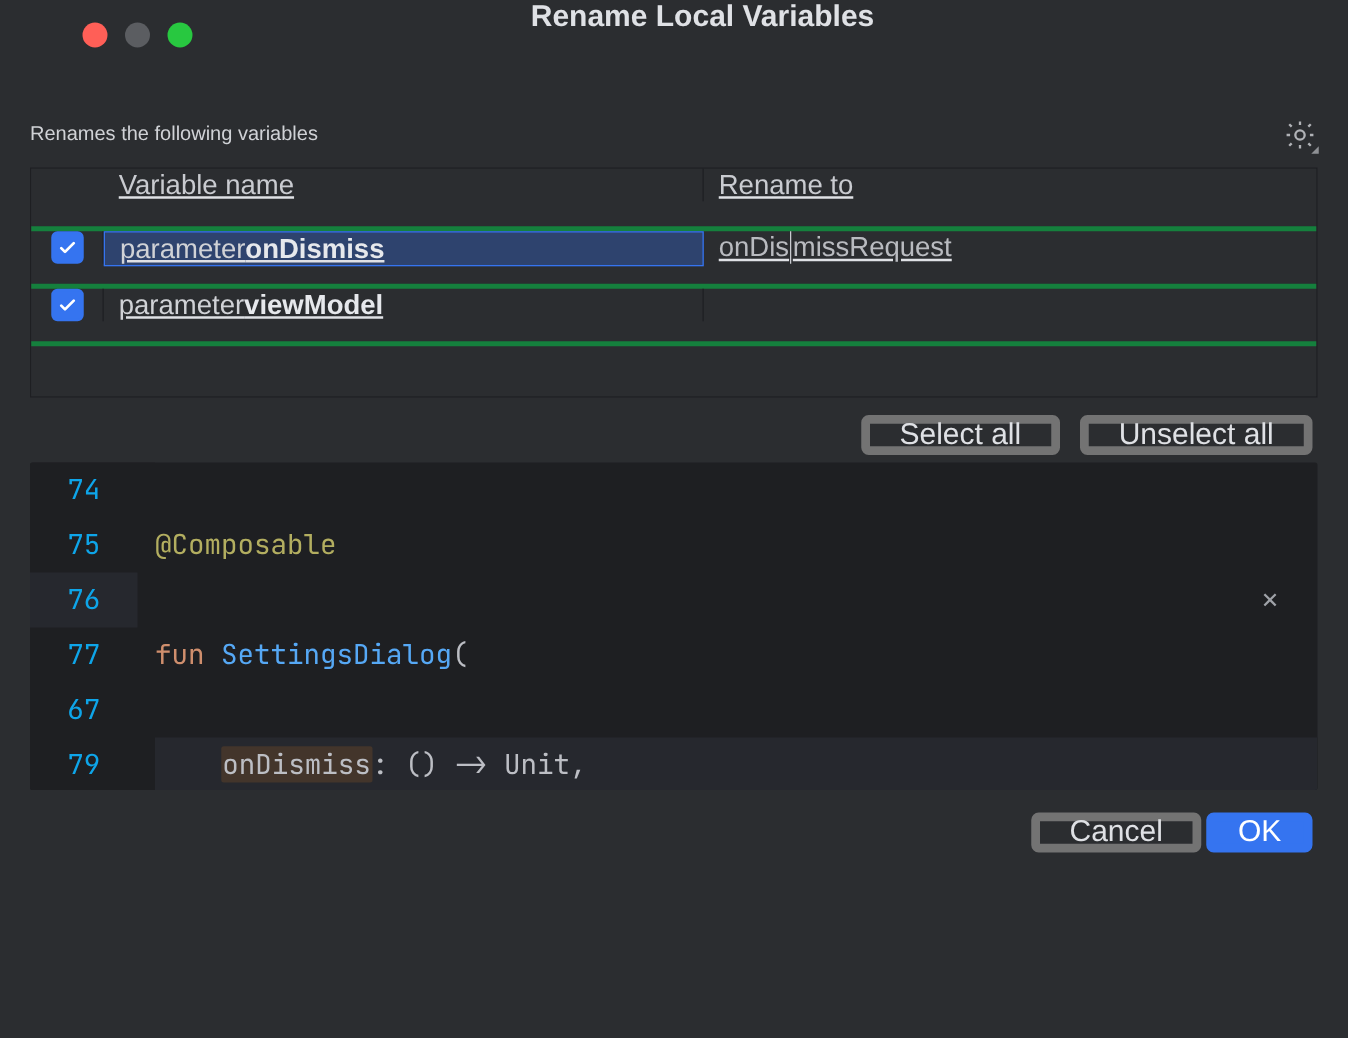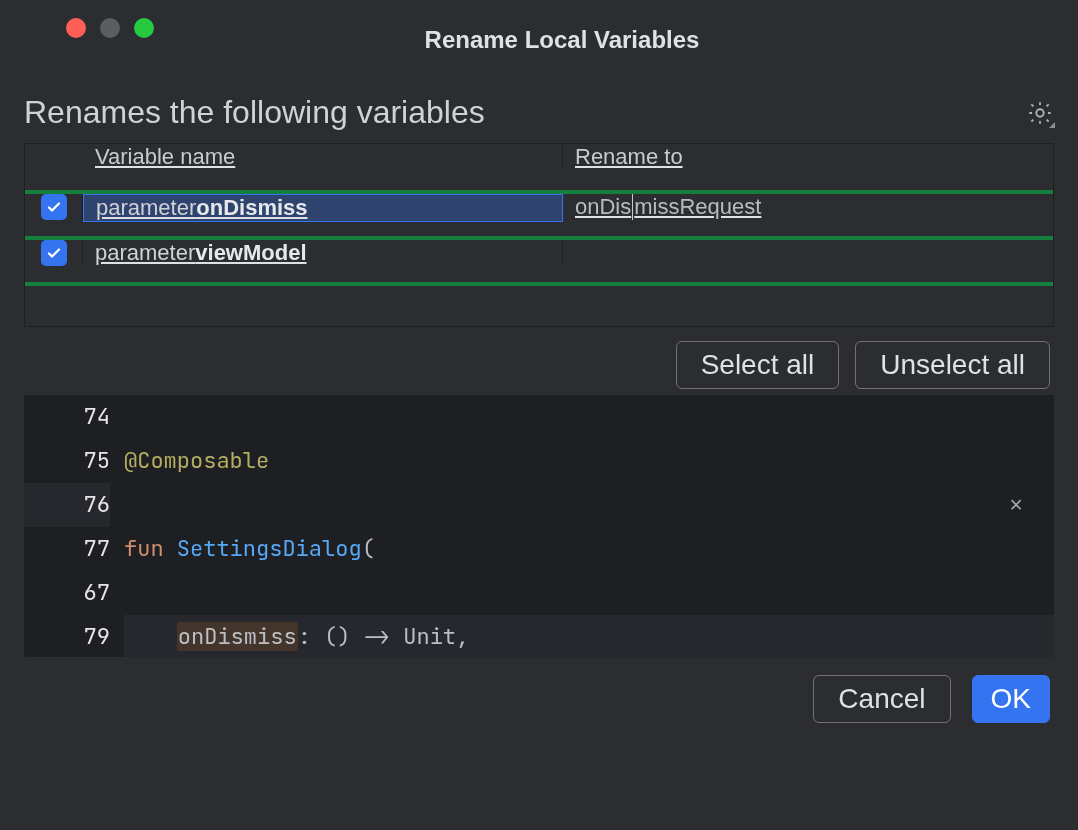--- a/index.html
+++ b/index.html
@@ -7,21 +7,21 @@
   body {
     background: #2b2d30;
     font-family: -apple-system, "Segoe UI", Arial, sans-serif;
     font-size: 22px;
     color: #dfe1e5;
     border-radius: 14px;
   }
   .titlebar {
     height: 54px;
     display: flex;
-    align-items: flex-end;
+    align-items: flex-start;
     position: relative;
     margin-left: 46px;
   }
   .traffic {
     position: absolute;
     left: 20px;
     top: 18px;
     display: flex;
     gap: 14px;
   }
@@ -38,21 +38,21 @@
   .content {
     padding: 16px 24px 0 24px;
   }
   .subhead-row {
     display: flex;
     align-items: center;
     justify-content: space-between;
     padding: 24px 0 12px 0;
   }
   .subhead {
-    font-size: 32px;
+    font-size: 16px;
     color: #d0d2d6;
   }
   .gear {
     width: 28px; height: 28px;
     color: #b0b2b6;
     cursor: pointer;
     position: relative;
   }
   .gear svg { display:block; }
   .gear::after {
@@ -115,26 +115,26 @@
 
   .select-row {
     margin-top: 14px;
     display: flex;
     justify-content: flex-end;
     gap: 16px;
     padding-right: 4px;
   }
   .btn {
     background: #2b2d30;
-    border: 1px solid #737373;
+    border: 7px solid #737373;
     border-radius: 6px;
-    height: 48px;
+    height: 32px;
     padding: 0 24px;
     color: #dfe1e5;
-    font-size: 28px;
+    font-size: 24px;
     cursor: pointer;
     display:flex;align-items:center;
   }
   .btn.primary {
     background: #3574f0; border-color:#3574f0; color:#fff;
     padding: 0 18px;
   }
 
   .filelabel {
     margin-top: 28px;
@@ -148,23 +148,23 @@
     border-radius: 2px;
     font-family: "JetBrains Mono","SF Mono",Menlo,Consolas,monospace;
     font-size: 22px;
     line-height: 44px;
     overflow: hidden;
     display:flex;
     position: relative;
   }
   .gutter {
     width: 100px;
-    text-align: right;
+    text-align: center;
     padding-right: 14px;
-    color: #e5e5e5;
+    color: #0ea5e9;
     background: #1e1f22;
   }
   .code { flex:1; overflow:hidden; white-space: pre; color:#bcbec4; position:relative;}
   .hlline { background:#26282e; }
   .mark { background:#43352b; border-radius:2px; padding:0 1px;}
   .an { color:#b3ae60; }
   .kw { color:#cf8e6d;text-align:center; }
   .fn { color:#56a8f5; }
   .ty { color:#bcbec4; }
   .p   { color:#bcbec4; }
@@ -174,21 +174,21 @@
     width:28px;height:28px;
     color:#9fa2a8; cursor:pointer;
     display:flex;align-items:center;justify-content:center;
     font-size:22px;
   }
 
   .footer {
     margin-top: 18px;
     display:flex;
     justify-content:flex-end;
-    gap:21px;
+    gap:4px;
     padding-right: 4px;
   }
 </style>
 </head>
 <body>
 
 <div class="titlebar">
   <div class="traffic">
     <div class="dot red"></div>
     <div class="dot yellow"></div>

